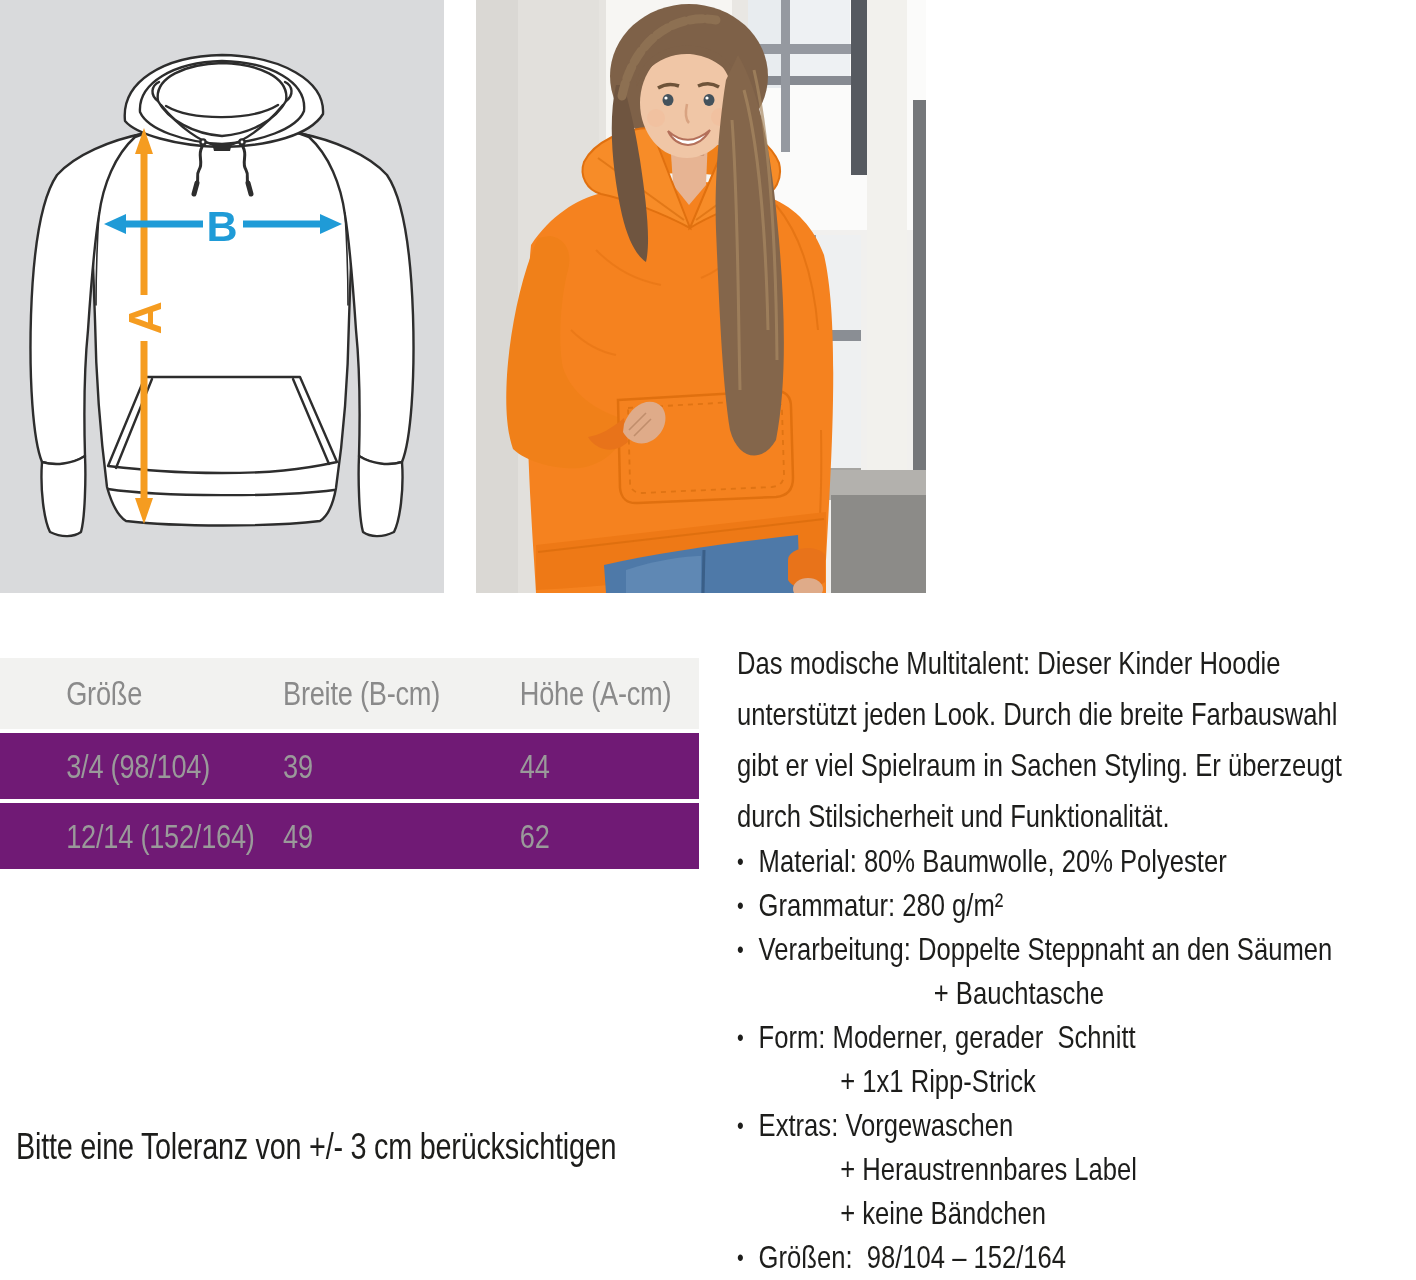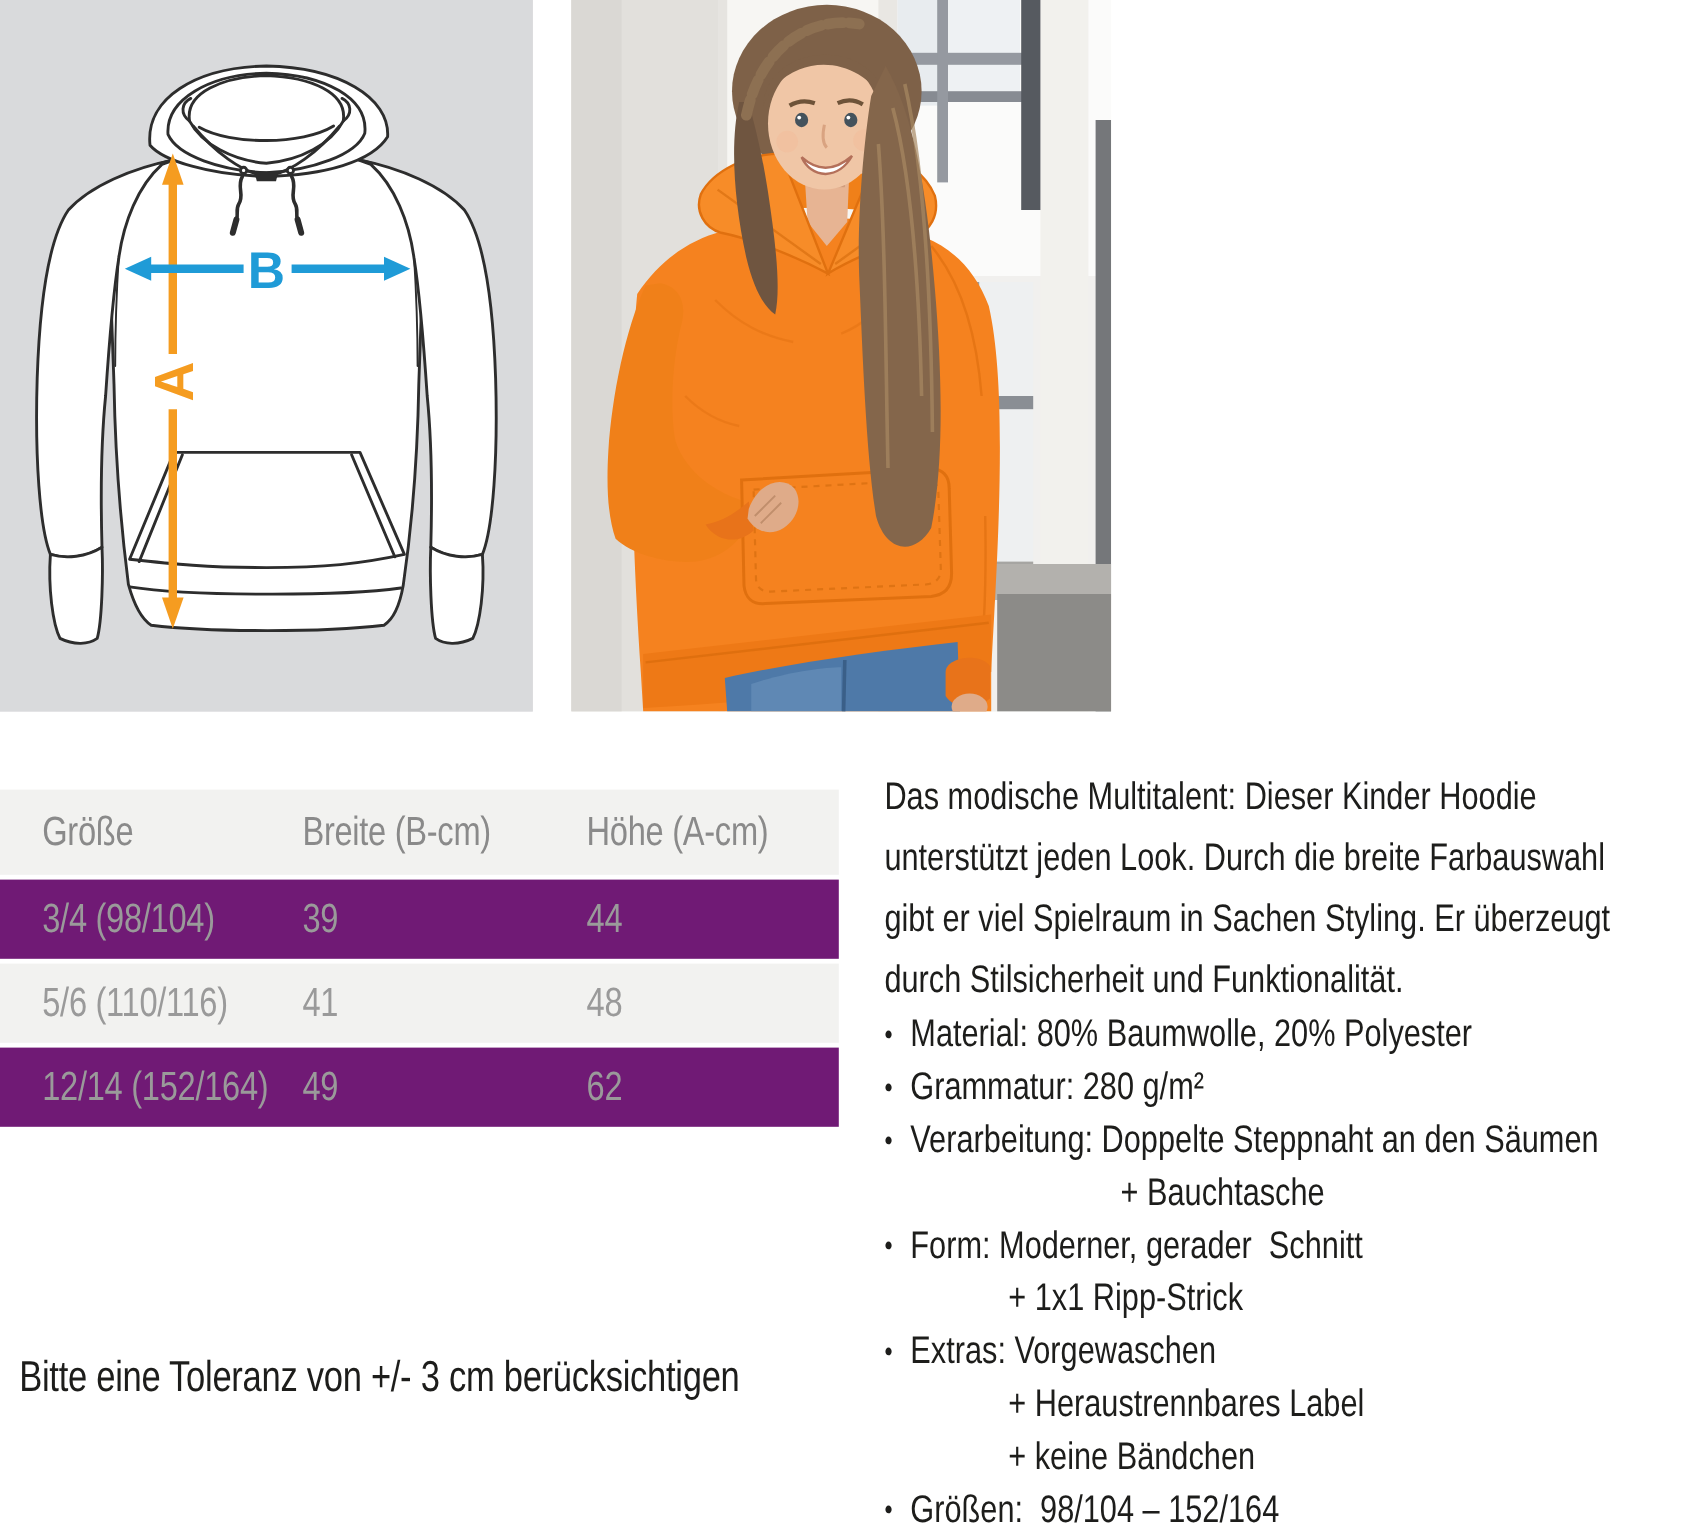--- a/index.html
+++ b/index.html
@@ -10,21 +10,21 @@
   .abs{position:absolute;}
   
   .cond{transform:scaleX(.8);transform-origin:0 0;}
 
   
   #diagram-panel{left:0;top:0;width:444px;height:593px;background:#d9dadc;}
   #photo-panel{left:476px;top:0;width:450px;height:593px;}
 
   
   #size-table{left:0;top:658px;width:699px;}
-  .t-row{height:66px;margin-top:4px;overflow:hidden;}
+  .t-row{height:66px;margin-top:4px;overflow:hidden;padding-left:31px;}
   .t-row.shade{background:#701a75;}
   .t-row.light{background:#f2f2f0;}
   .t-row.t-header{height:71px;margin-top:0;background:#f2f2f0;}
   .t-inner{
     width:874px;height:100%;display:flex;align-items:center;
     padding-left:44px;box-sizing:border-box;
     font-size:34px;color:#9a9a9a;letter-spacing:-.3px;
     transform:scaleX(.8);transform-origin:0 0;white-space:pre;
   }
   .t-header .t-inner{color:#8a8a8a;}
@@ -224,27 +224,20 @@
     </div>
   </div>
   <div>
       <div class="t-row shade">
     <div class="t-inner">
       <span class="t-c0">3/4 (98/104)</span>
       <span class="t-c1">39</span>
       <span class="t-c2">44</span>
     </div>
   </div>
-      <div class="t-row light">
-    <div class="t-inner">
-      <span class="t-c0">5/6 (110/116)</span>
-      <span class="t-c1">41</span>
-      <span class="t-c2">48</span>
-    </div>
-  </div>
       <div class="t-row shade">
     <div class="t-inner">
       <span class="t-c0">12/14 (152/164)</span>
       <span class="t-c1">49</span>
       <span class="t-c2">62</span>
     </div>
   </div>
     </div>
 </div>
 

